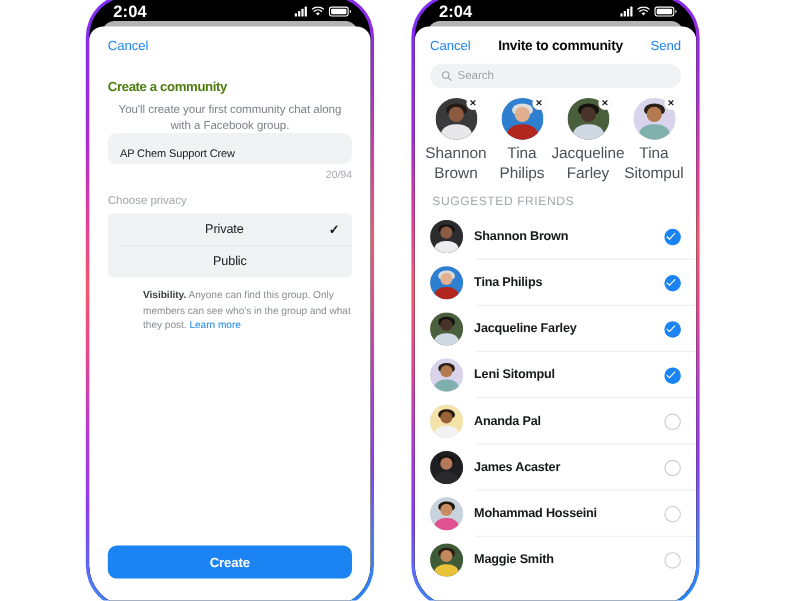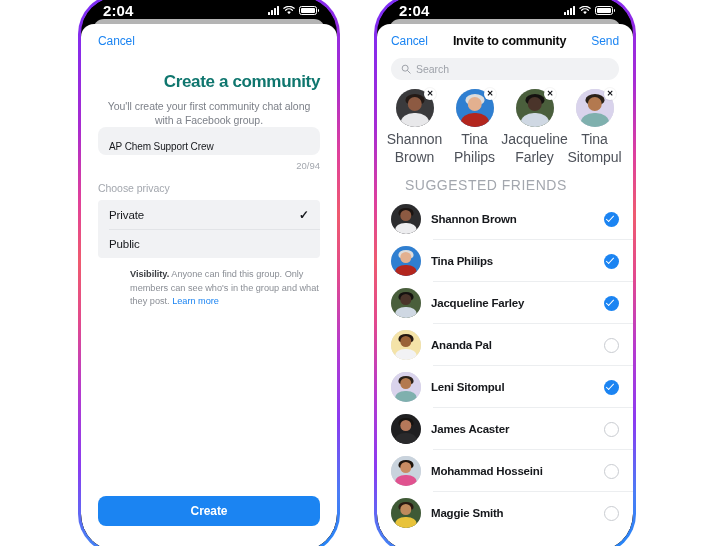--- a/index.html
+++ b/index.html
@@ -151,24 +151,24 @@
   }
   .content-l {
     flex: 1 1 auto;
     padding: 0 17px;
     box-sizing: border-box;
     display: flex;
     flex-direction: column;
     overflow: hidden;
   }
   .title-l {
-    text-align: right;
-    font-size: 17px;
+    text-align: left;
+    font-size: 12px;
     font-weight: bold;
-    color: #0f766e;
+    color: #4d7c0f;
     letter-spacing: -0.35px;
     margin-top: 14px;
   }
   .subtitle-l {
     text-align: center;
     font-size: 10.5px;
     color: #7d8189;
     line-height: 1.35;
     margin-top: 7px;
     padding: 0 7px;
@@ -206,20 +206,21 @@
     font-size: 10.5px;
     color: #a3a7ae;
     margin-top: 11px;
     margin-bottom: 6px;
     letter-spacing: -0.05px;
   }
   .privacy-group {
     background: #f1f2f4;
     border-radius: 4px;
     overflow: hidden;
+    text-align: center;
   }
   .privacy-row {
     height: 29px;
     display: flex;
     align-items: center;
     padding: 0 11px;
     box-sizing: border-box;
     position: relative;
   }
   .privacy-row + .privacy-row::before {
@@ -339,24 +340,24 @@
   .chip-name {
     margin-top: 4px;
     font-size: 14px;
     color: #4d5159;
     text-align: center;
     line-height: 1.25;
     letter-spacing: -0.05px;
   }
 
   .section-head {
-    font-size: 14px;
+    font-size: 11px;
     color: #a3a7ae;
     letter-spacing: 0.5px;
-    padding: 11px 14px 5px 28px;
+    padding: 11px 14px 5px 16px;
     flex: 0 0 auto;
   }
 
   .flist {
     flex: 1 1 auto;
     overflow: hidden;
     padding-left: 14px;
   }
   .frow {
     height: 42px;
@@ -634,40 +635,40 @@
                   <span class="hair" style="background:#151210"></span>
                   <span class="head" style="background:#4a342a"></span>
                 </span>
               </div>
             <div class="f-name">Jacqueline Farley</div>
             <div class="f-check on"></div>
           </div>
           <div class="frow">
             <div class="f-av">
                 <span class="av-art">
+                  <span class="bg" style="background:#d9d3ec"></span>
+                  <span class="body" style="background:#7fb0ae"></span>
+                  <span class="hair" style="background:#2b2119"></span>
+                  <span class="head" style="background:#b3794f"></span>
+                </span>
+              </div>
+            <div class="f-name">Leni Sitompul</div>
+            <div class="f-check on"></div>
+          </div>
+          <div class="frow">
+            <div class="f-av">
+                <span class="av-art">
                   <span class="bg" style="background:#f4e3a8"></span>
                   <span class="body" style="background:#f2f2f4"></span>
                   <span class="hair" style="background:#241712"></span>
                   <span class="head" style="background:#9a6238"></span>
                 </span>
               </div>
             <div class="f-name">Ananda Pal</div>
             <div class="f-check off"></div>
-          </div>
-          <div class="frow">
-            <div class="f-av">
-                <span class="av-art">
-                  <span class="bg" style="background:#d9d3ec"></span>
-                  <span class="body" style="background:#7fb0ae"></span>
-                  <span class="hair" style="background:#2b2119"></span>
-                  <span class="head" style="background:#b3794f"></span>
-                </span>
-              </div>
-            <div class="f-name">Leni Sitompul</div>
-            <div class="f-check on"></div>
           </div>
           <div class="frow">
             <div class="f-av">
                 <span class="av-art">
                   <span class="bg" style="background:#1f1f21"></span>
                   <span class="body" style="background:#2a2a2c"></span>
                   <span class="hair" style="background:#171310"></span>
                   <span class="head" style="background:#b5785a"></span>
                 </span>
               </div>

